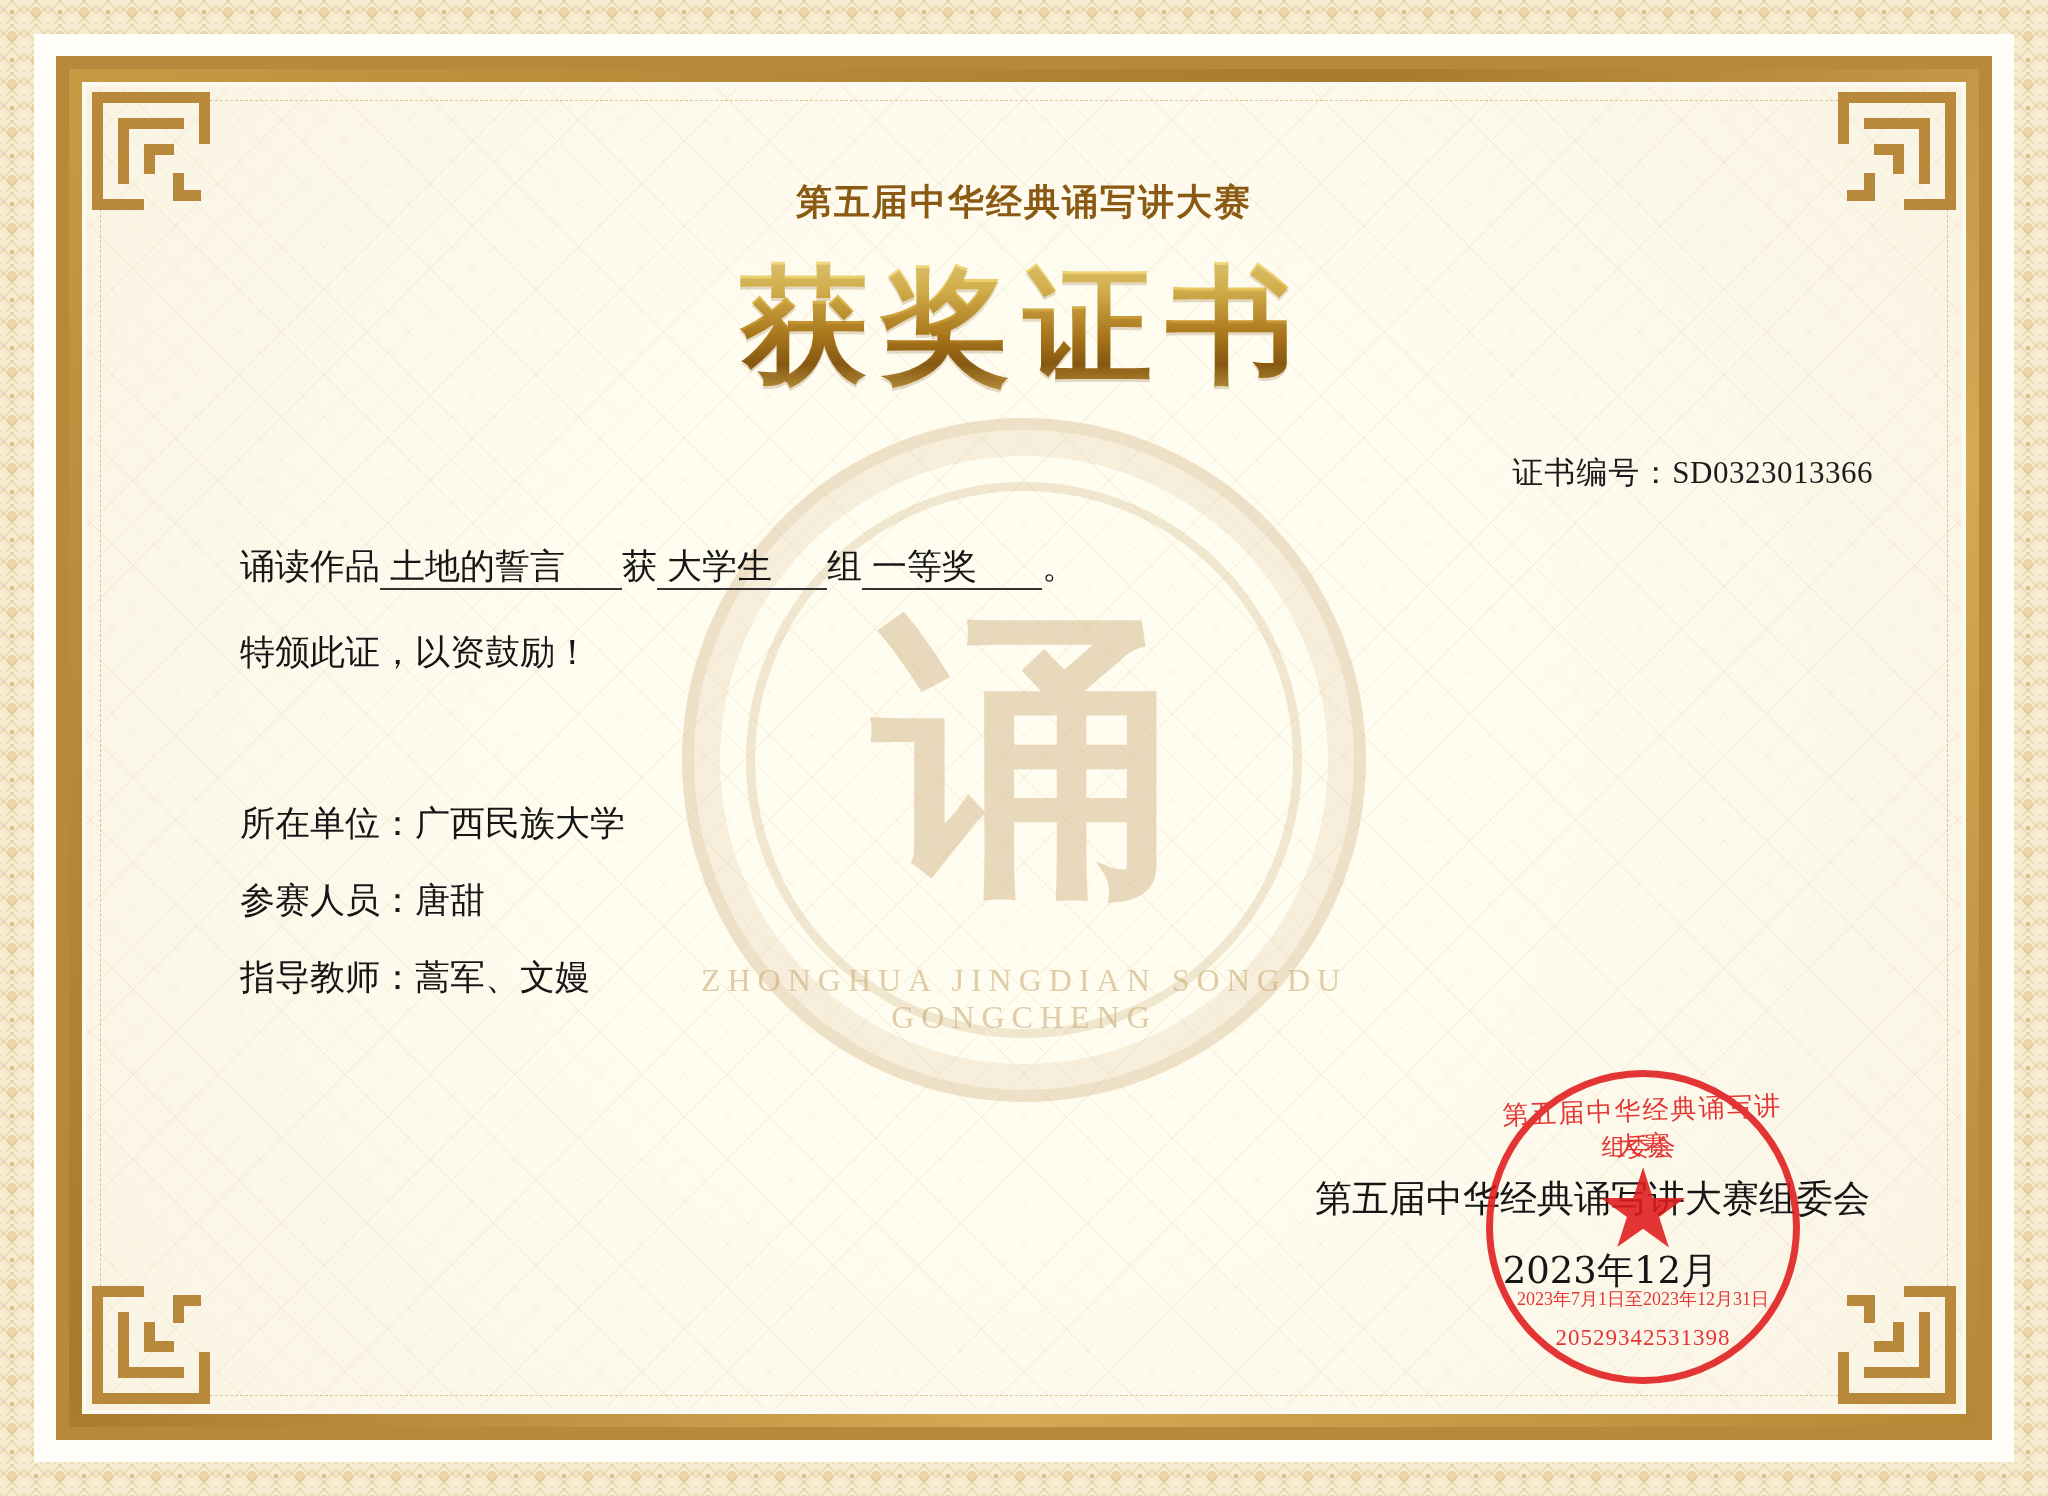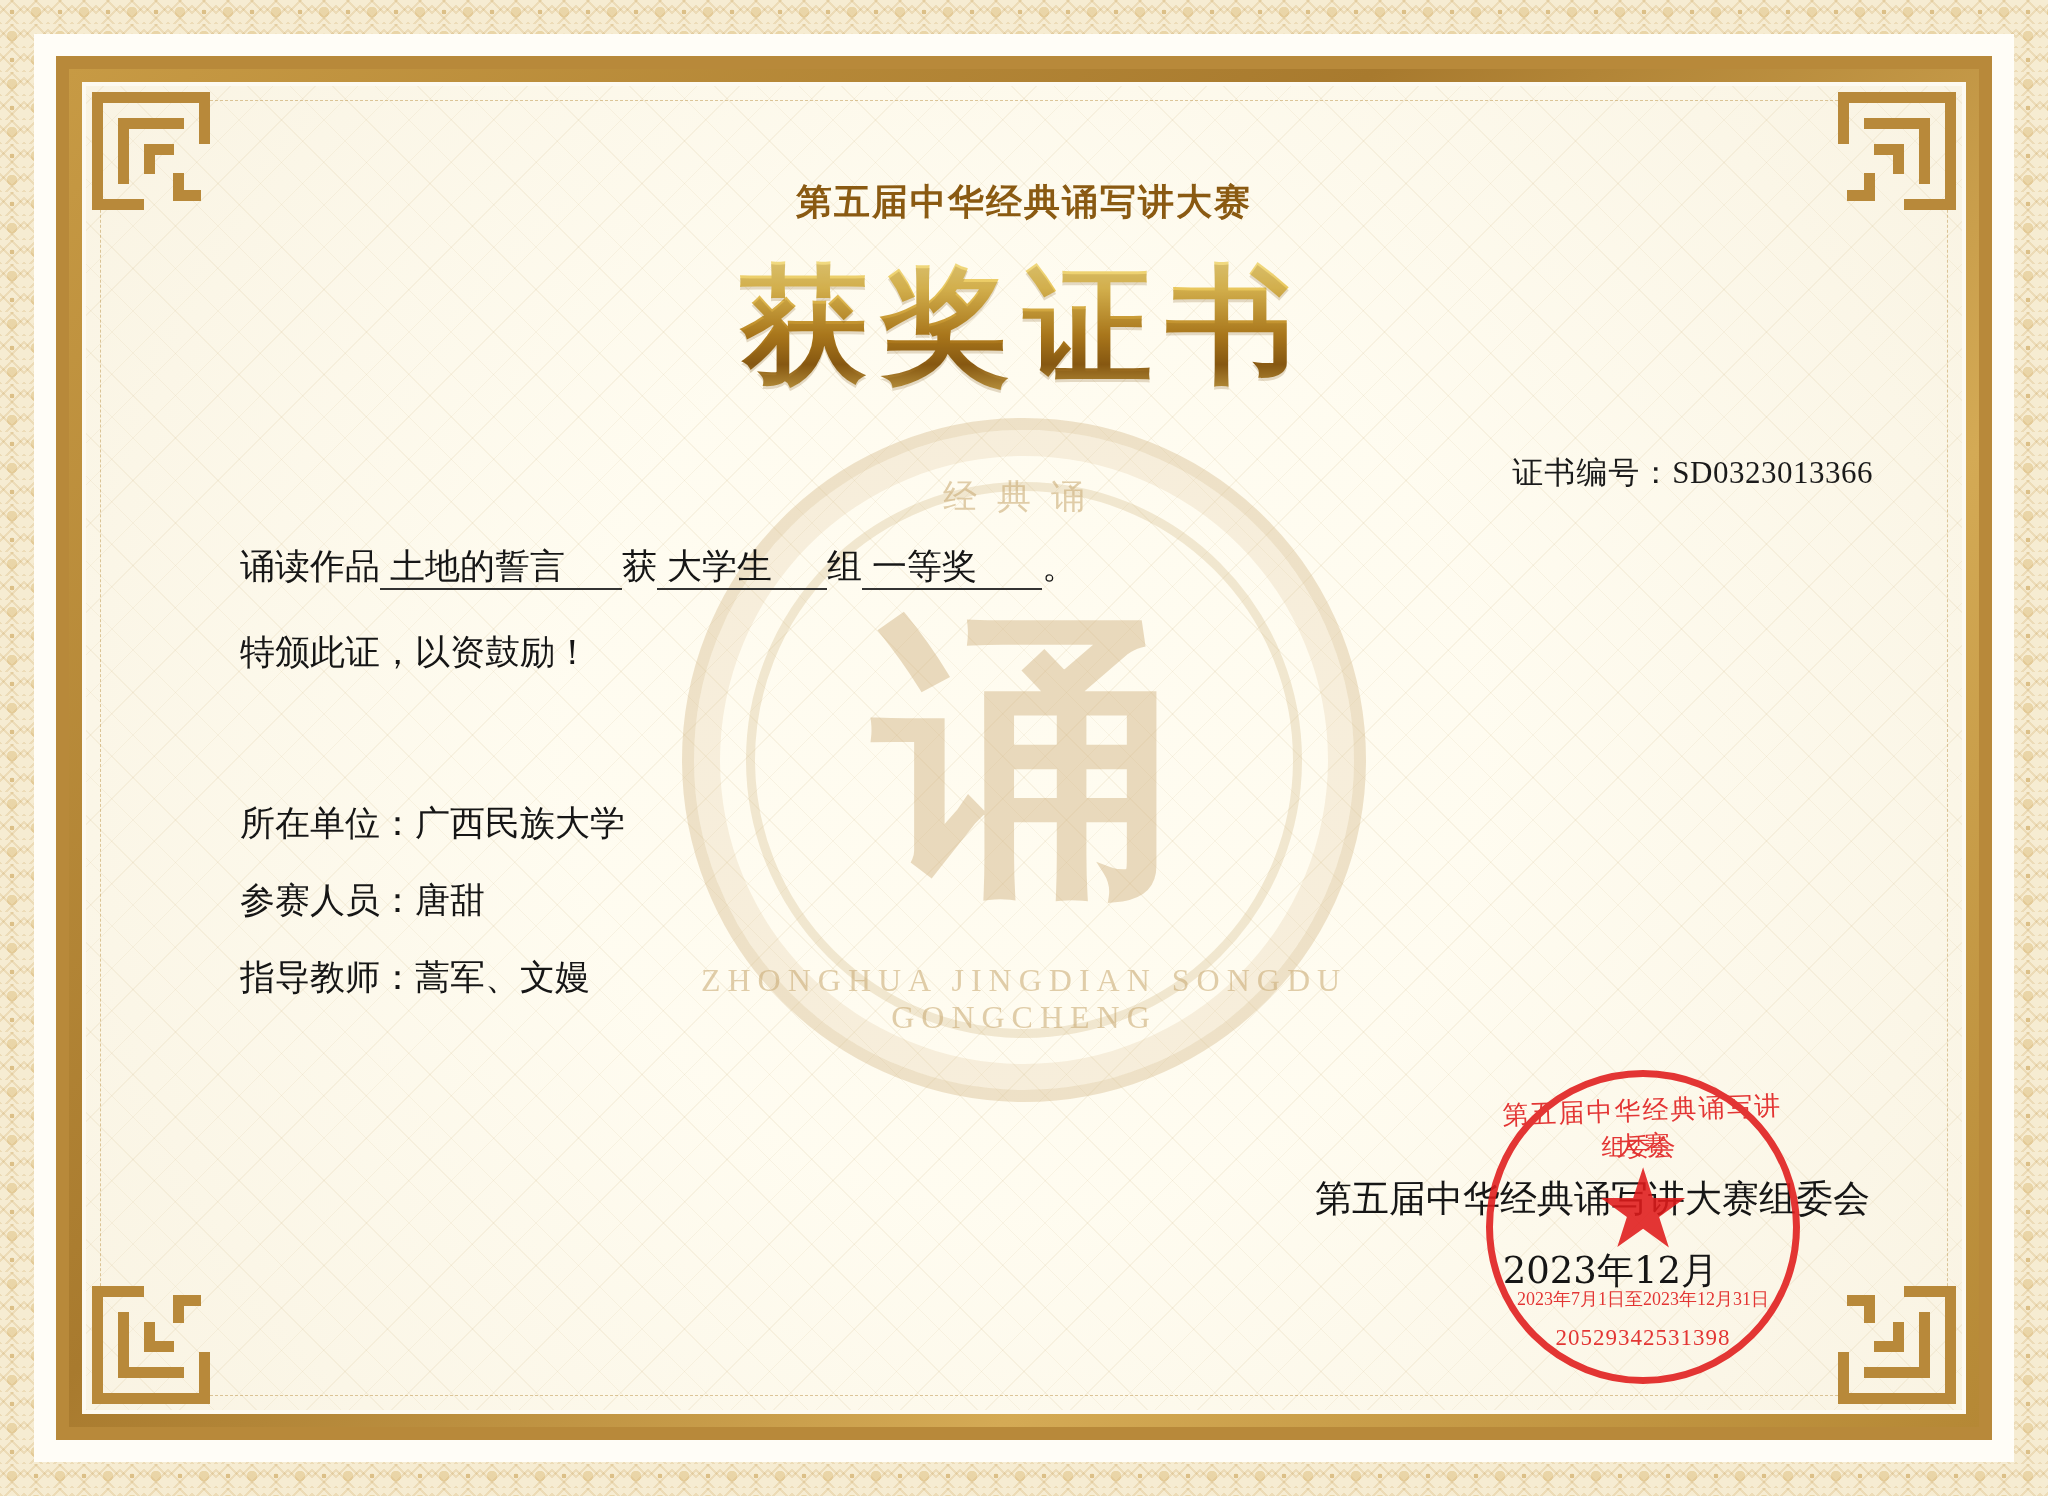--- a/index.html
+++ b/index.html
@@ -376,21 +376,20 @@
       <i class="f5"></i>
     <i class="f6"></i>
       <i class="f7"></i>
       <i class="f8"></i>
       <i class="f9"></i>
       <i class="f10"></i>
   </div>
 
   <div class="watermark">
     <div class="inner-ring"></div>
-    <div class="wm-arc-top">经典诵</div>
     <div class="wm-center">诵</div>
     <div class="wm-arc-bottom">ZHONGHUA JINGDIAN SONGDU GONGCHENG</div>
   </div>
 
   <div class="subtitle">第五届中华经典诵写讲大赛</div>
   <div class="main-title">获奖证书</div>
 
   <div class="cert-no">
     <span>证书编号：</span><span class="num">SD0323013366</span>
   </div>

